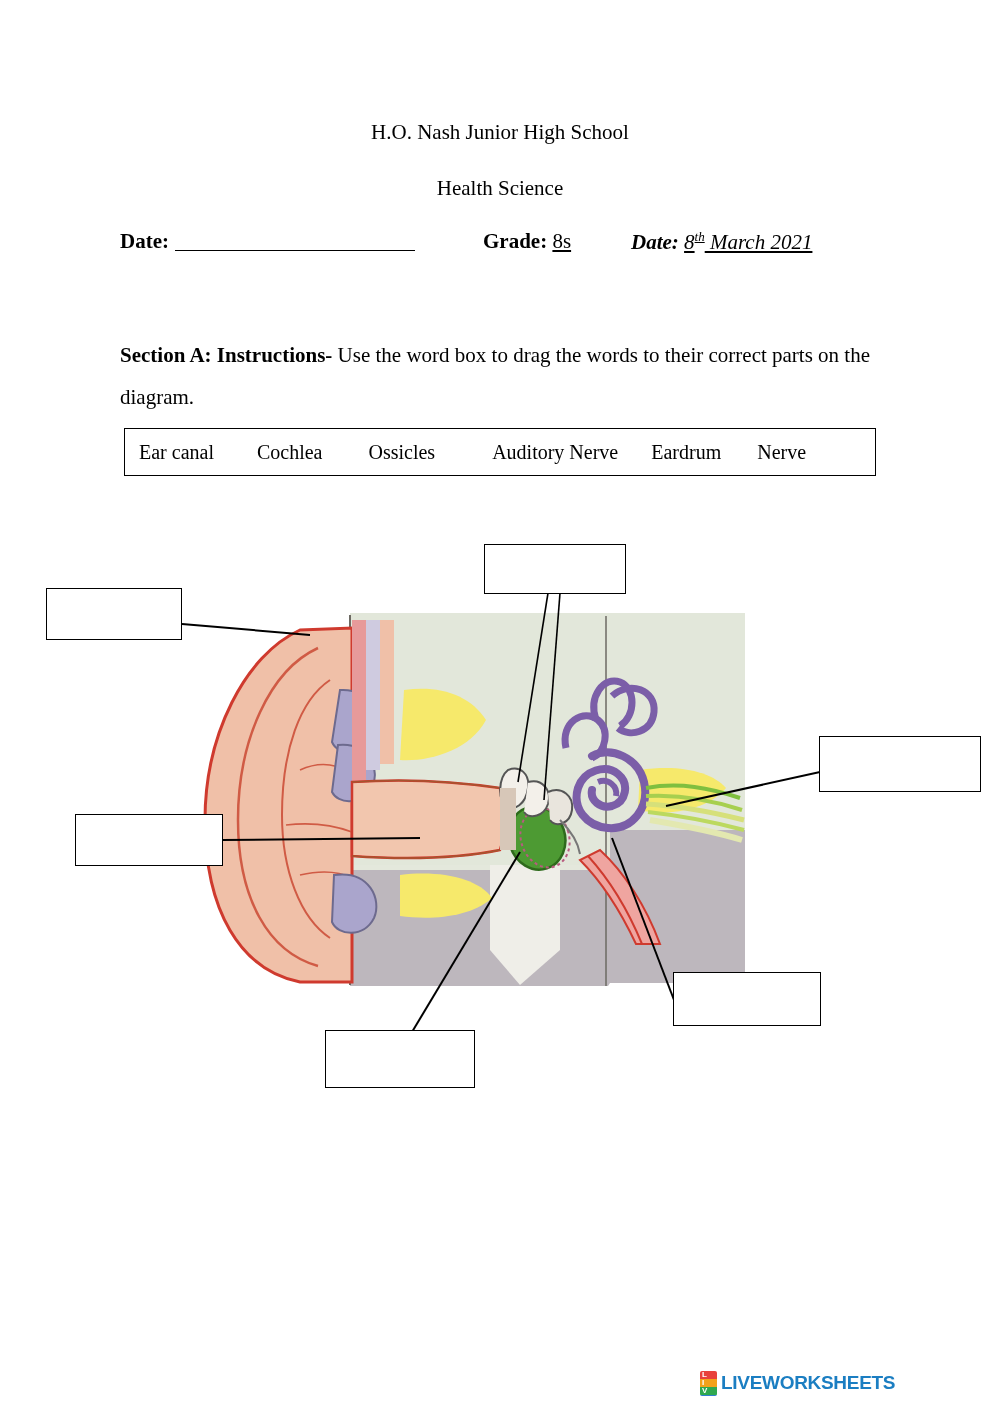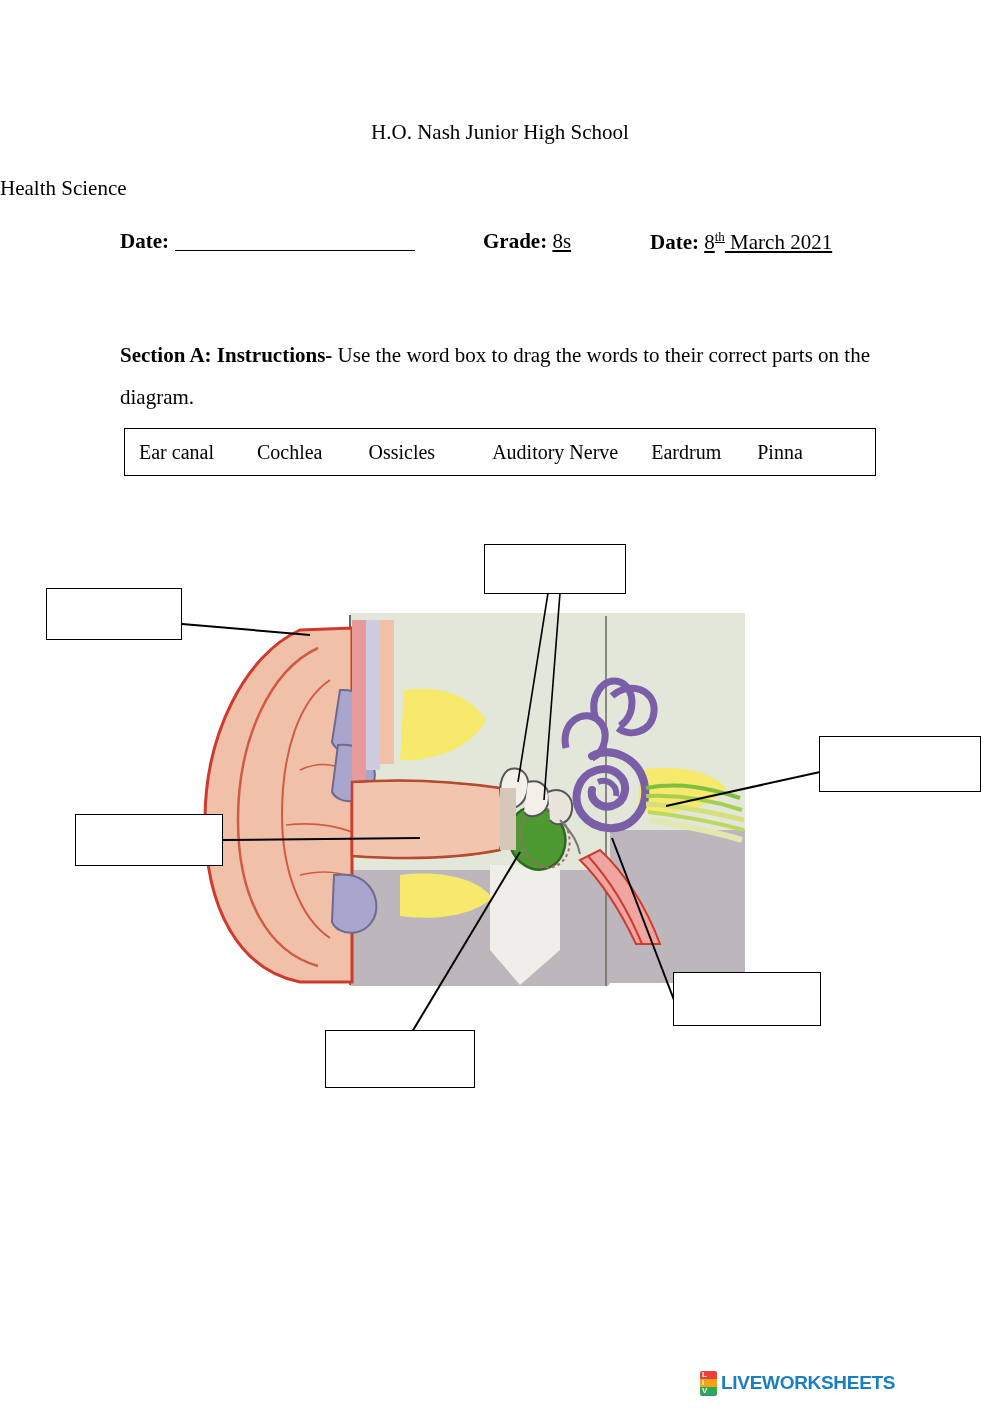--- a/index.html
+++ b/index.html
@@ -23,20 +23,21 @@
     left: 0;
     width: 1000px;
     text-align: center;
     font-size: 21px;
   }
   .subject-title {
     position: absolute;
     top: 176px;
     left: 0;
     width: 1000px;
+    text-align: center;
     font-size: 21px;
   }
 
   .info-row {
     position: absolute;
     top: 229px;
     left: 120px;
     width: 760px;
     font-size: 21px;
     height: 30px;
@@ -57,22 +58,23 @@
     vertical-align: -3px;
     height: 17px;
   }
   .grade-block {
     position: absolute;
     left: 363px;
     top: 0;
   }
   .date-block {
     position: absolute;
-    left: 530px;
-    top: 0;
+    left: 511px;
+    top: 0;
+    font-style: italic;
   }
   .u {
     text-decoration: underline;
   }
   sup {
     font-size: 0.62em;
     vertical-align: super;
     text-decoration: underline;
   }
 
@@ -208,21 +210,21 @@
 <div class="instructions">
   <b>Section A: Instructions-</b><span> Use the word box to drag the words to their correct parts on the diagram.</span>
 </div>
 
 <div class="word-box">
   <span class="w w0">Ear canal</span>
   <span class="w w1">Cochlea</span>
   <span class="w w2">Ossicles</span>
   <span class="w w3">Auditory Nerve</span>
   <span class="w w4">Eardrum</span>
-  <span class="w w5">Pinna</span>
+  <span class="w w5">Nerve</span>
 </div>
 
 <div class="diagram-area">
 
   <svg class="ear" viewBox="0 0 1000 620">
 
     <rect x="350" y="93" width="395" height="370" fill="#e4e8dc"></rect>
     <path d="M350 93 L745 93 L745 463 L610 463 L610 345 L350 345 Z" fill="#e2e7da"></path>
 
     <path d="M350 350 L610 350 L610 463 L608 466 L350 466 Z" fill="#bdb7bd"></path>

